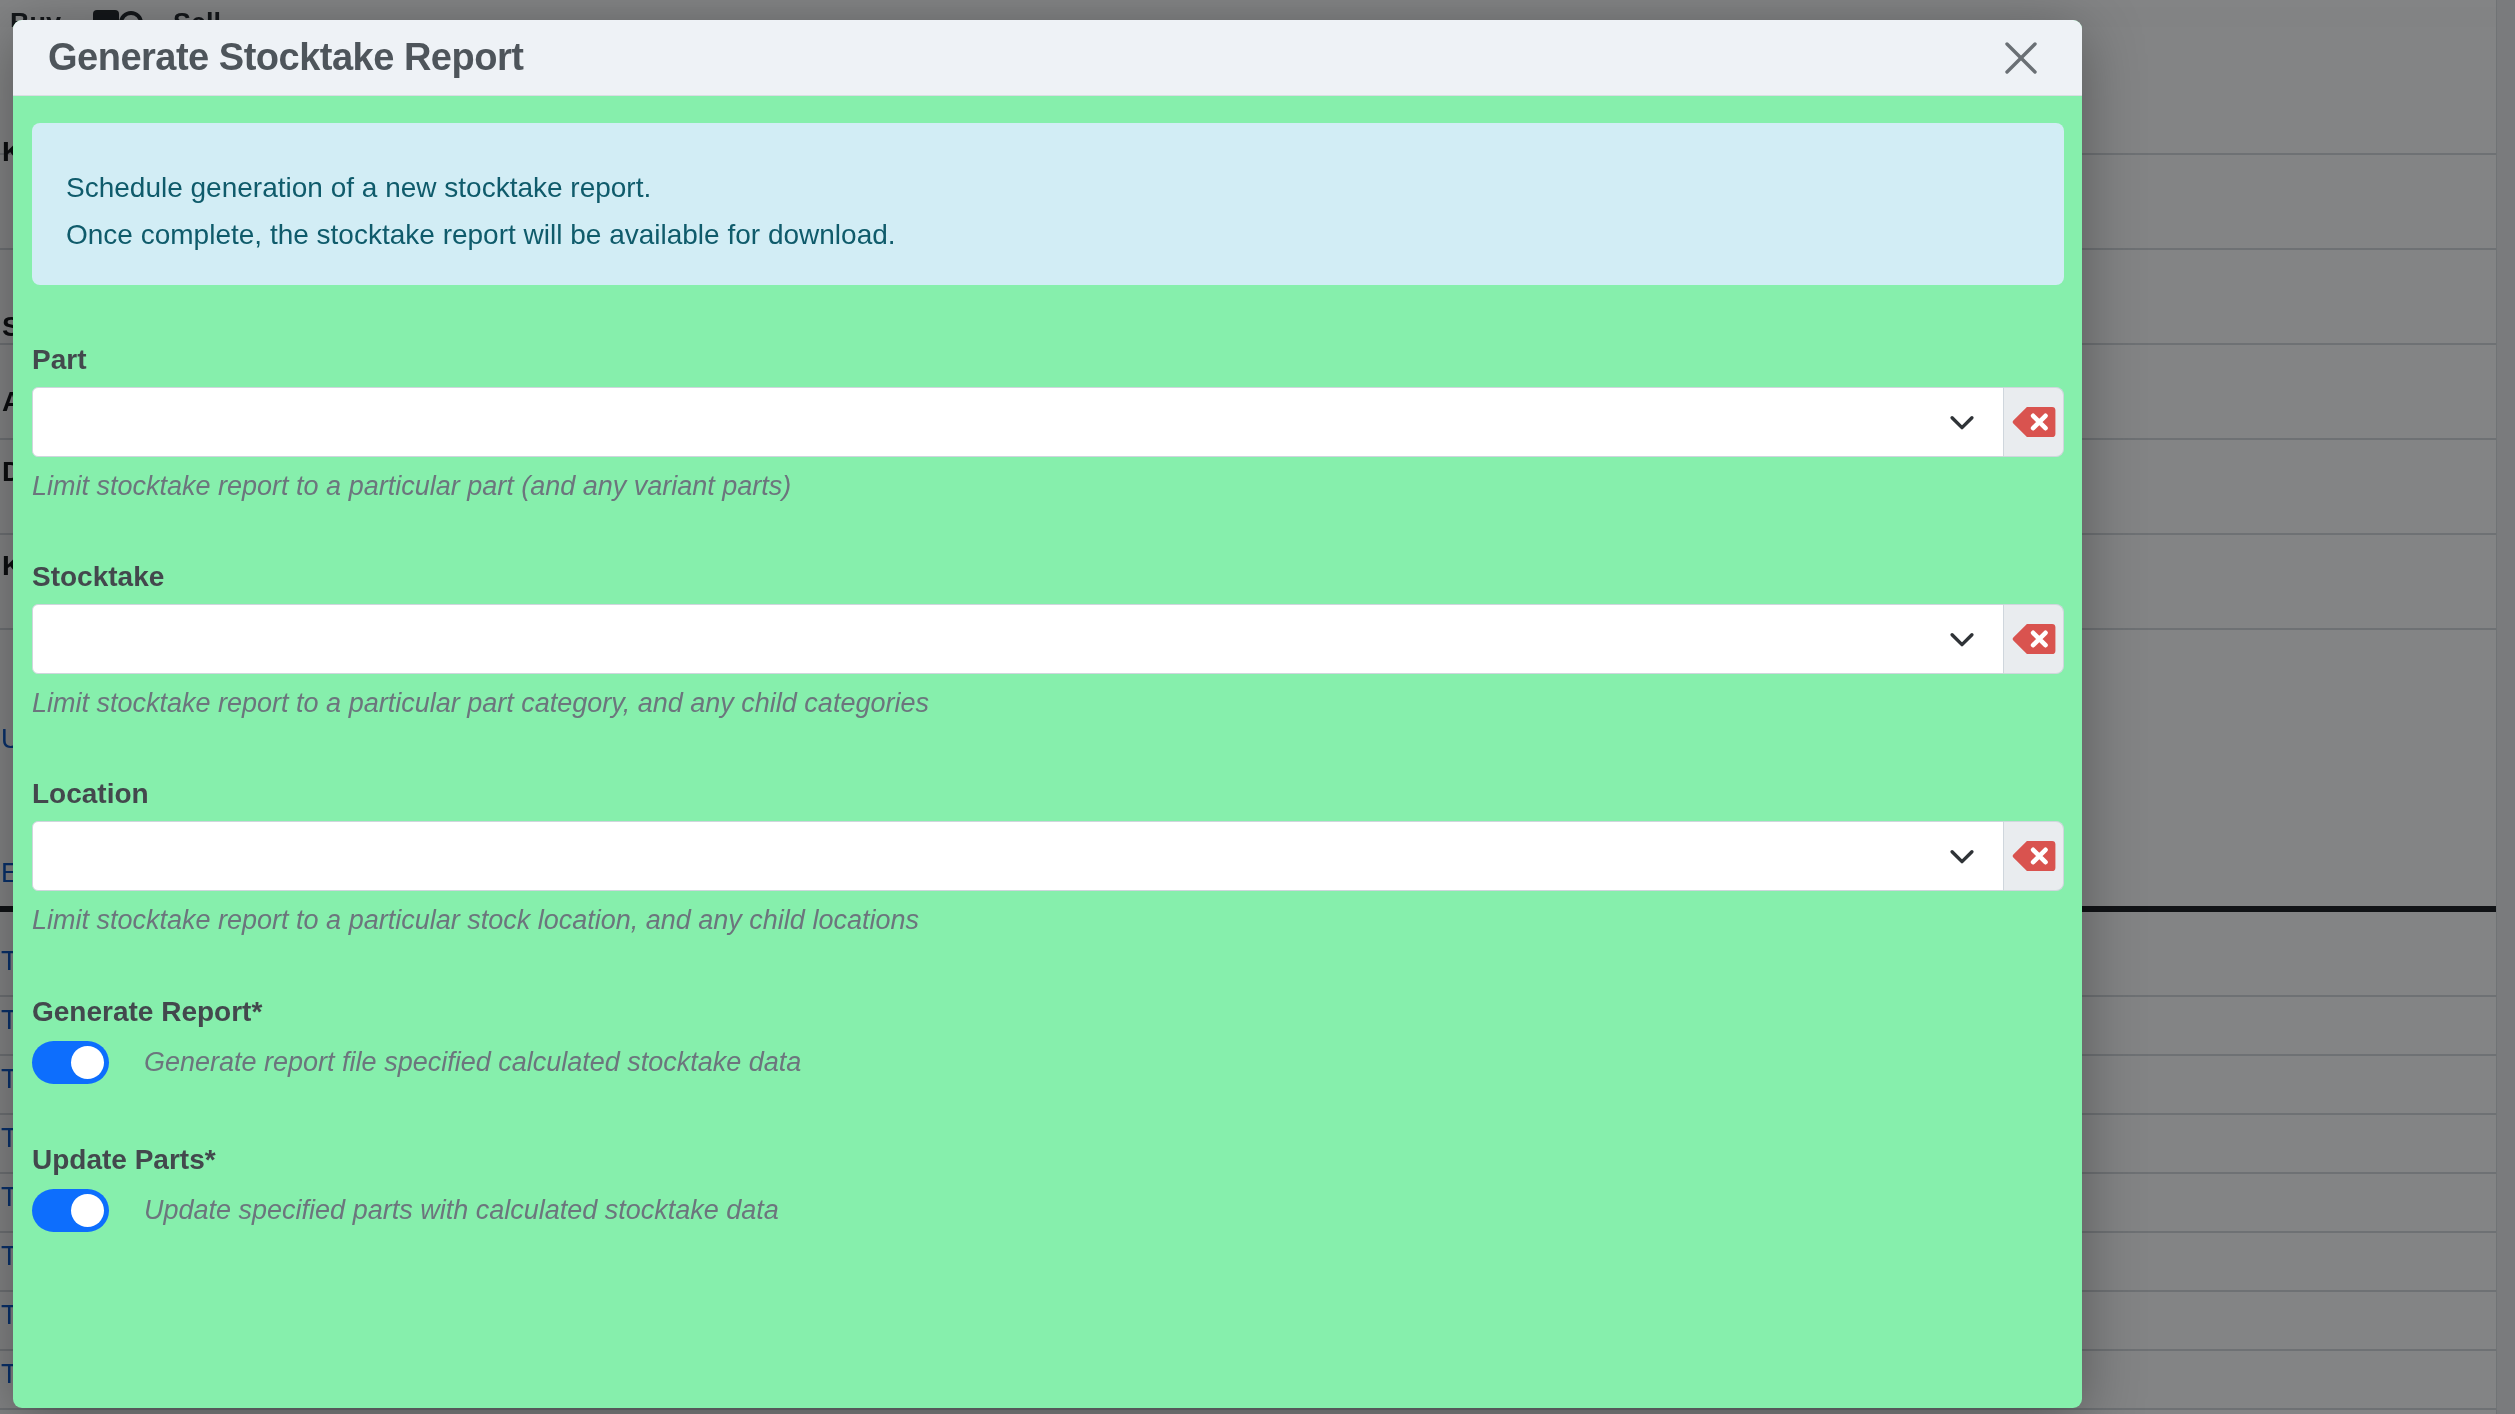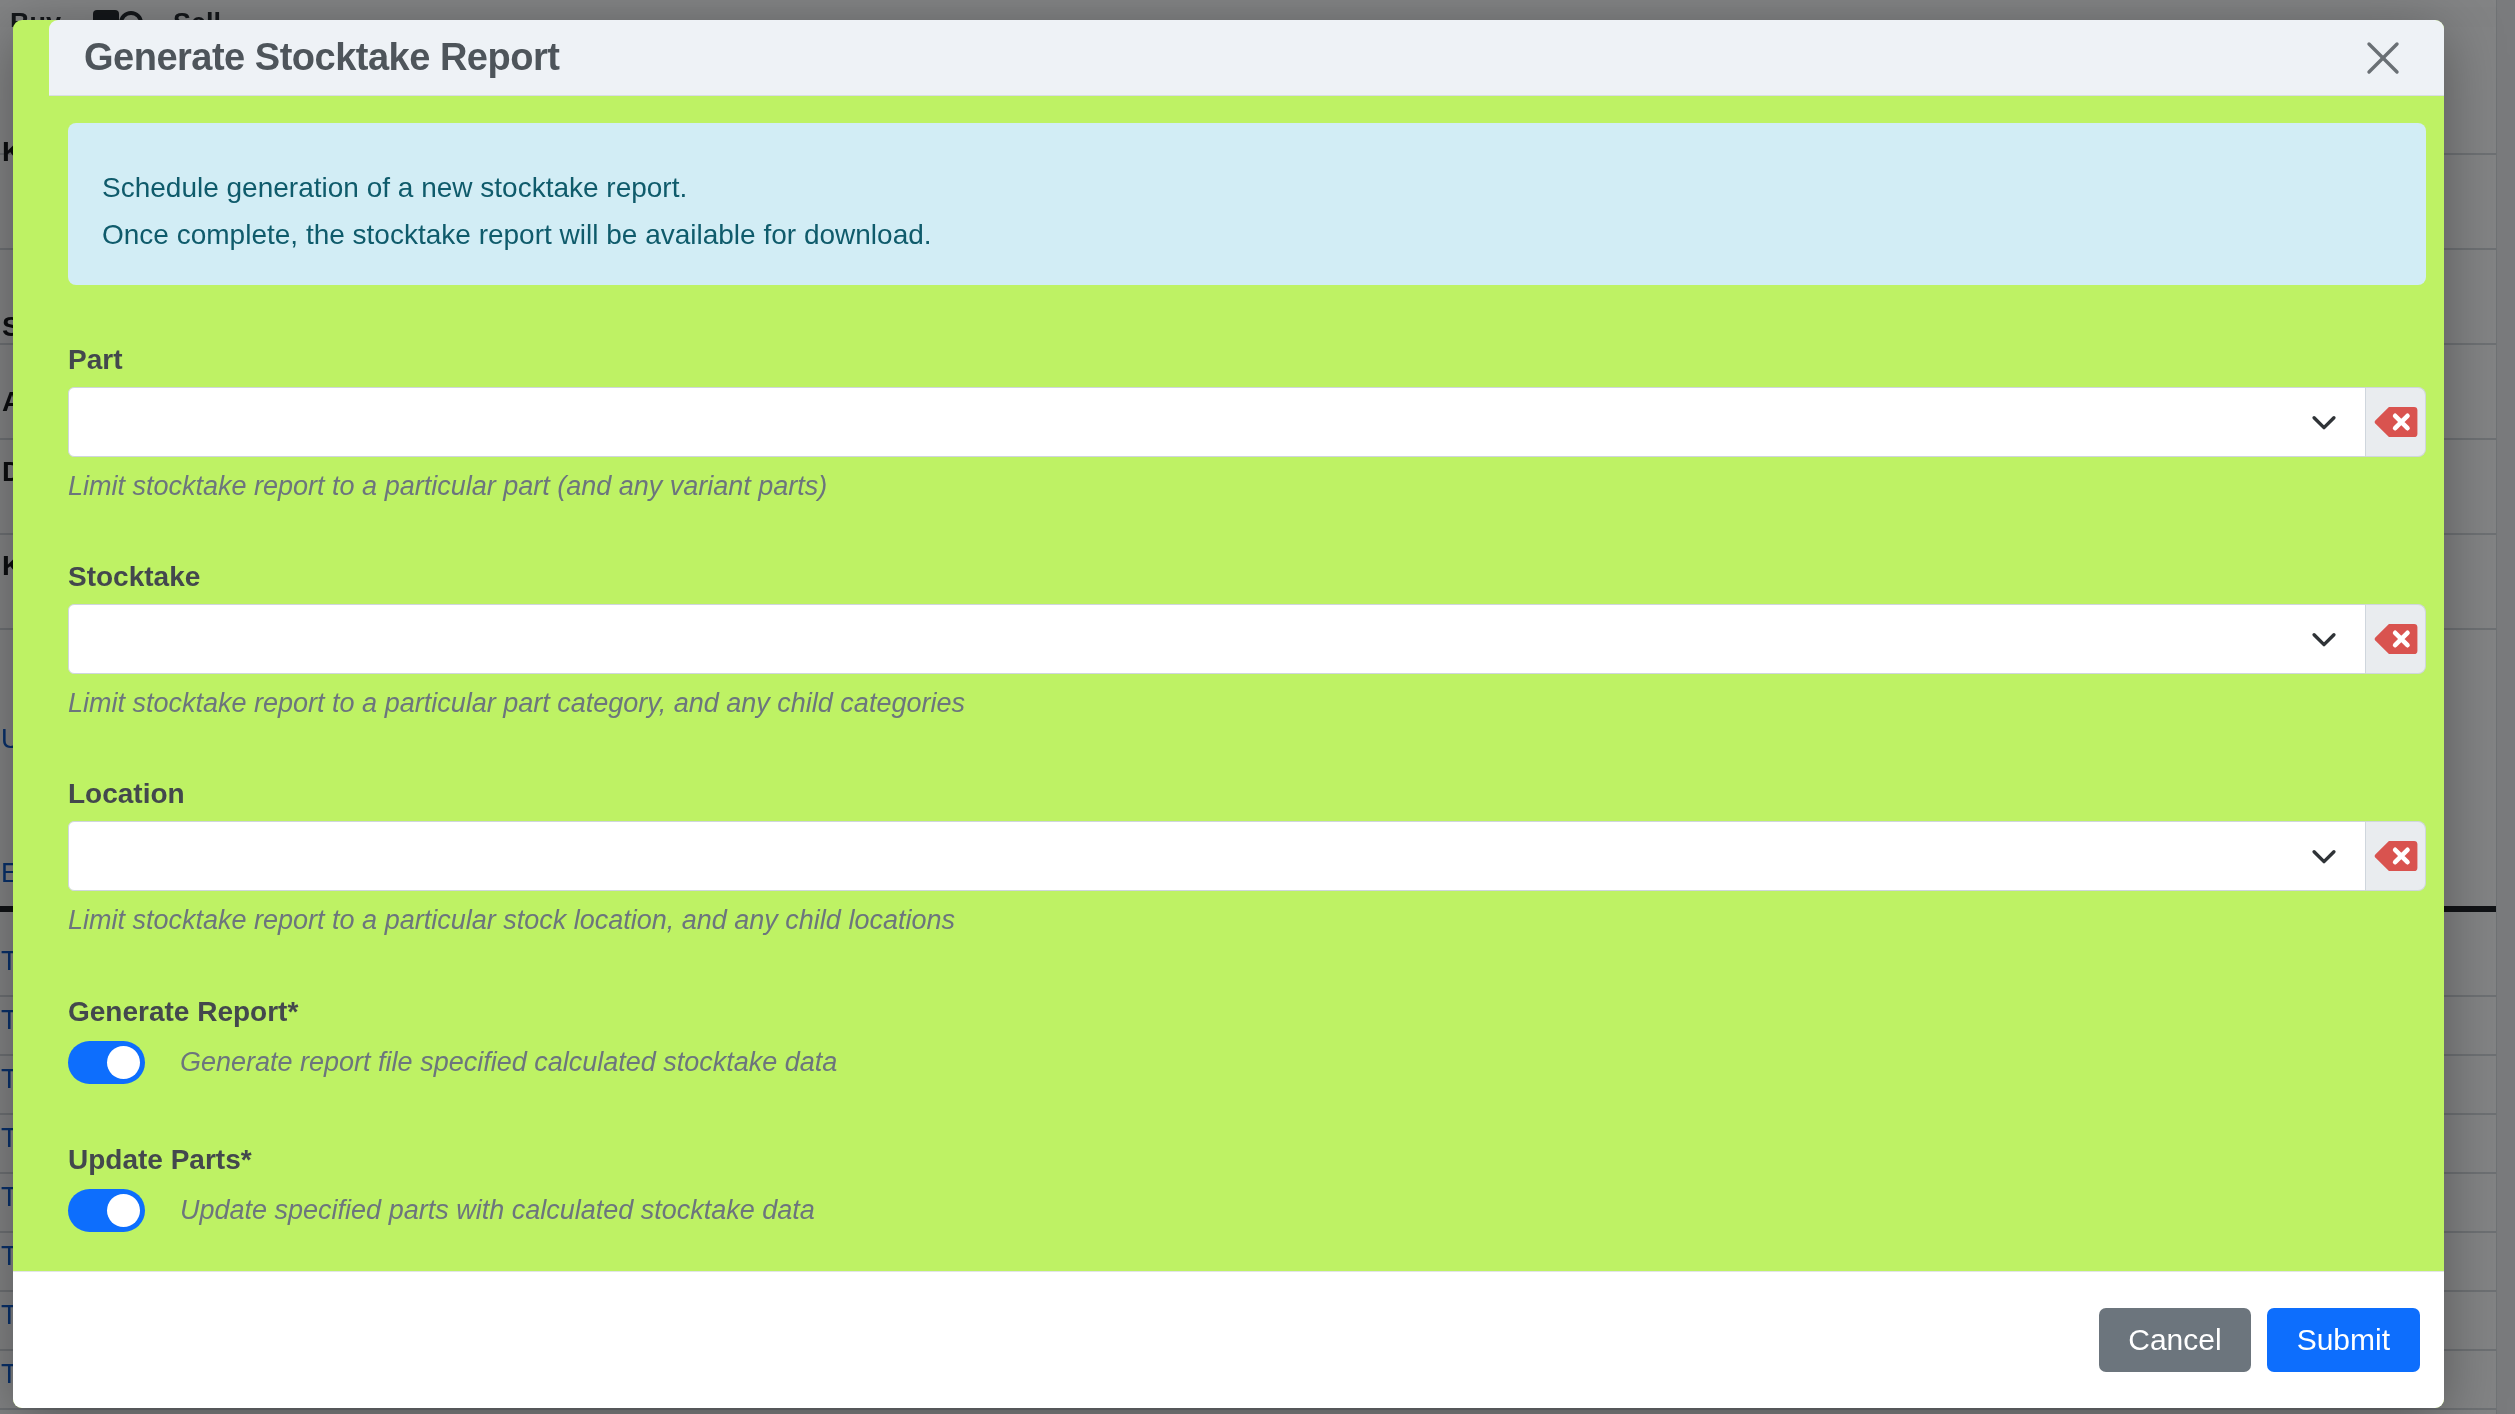--- a/index.html
+++ b/index.html
@@ -71,24 +71,23 @@
   .bg-scrollbar {
     position:absolute; right:0; top:0; bottom:0; width:19px;
     background:#ececee; border-left:1px solid #d9dcdf;
   }
 
   
   .overlay { position:absolute; inset:0; background:rgba(8,10,12,0.5); }
 
   
   .modal {
-    position:absolute; left:13px; top:20px; width:2431px; height:1388px;
-    background:#bef264; border-radius:9px;
+    position:absolute; left:13px; top:20px; width:2069px; height:1388px;
+    background:#86efac; border-radius:9px;
     box-shadow:0 12px 60px rgba(0,0,0,0.35);
-    padding-left:36px;
   }
   .modal-header {
     height:76px; background:#eef2f6; border-bottom:1px solid #d9dee3;
     border-radius:9px 9px 0 0;
     display:flex; align-items:center; padding:0 38px 0 35px;
   }
   .modal-title {
     font-size:38px; font-weight:600; color:#4e555b; letter-spacing:-0.5px;
   }
   .close-btn {
@@ -296,18 +295,14 @@
       <div class="switch-row">
         <div class="switch" data-state="on">
           <span class="knob"></span>
         </div>
         <em class="switch-help">Update specified parts with calculated stocktake data</em>
       </div>
     </div>
 
   </div>
 
-  <div class="modal-footer">
-    <button class="btn btn-cancel">Cancel</button>
-    <button class="btn btn-submit">Submit</button>
-  </div>
 
 </div>
 
 </body></html>

